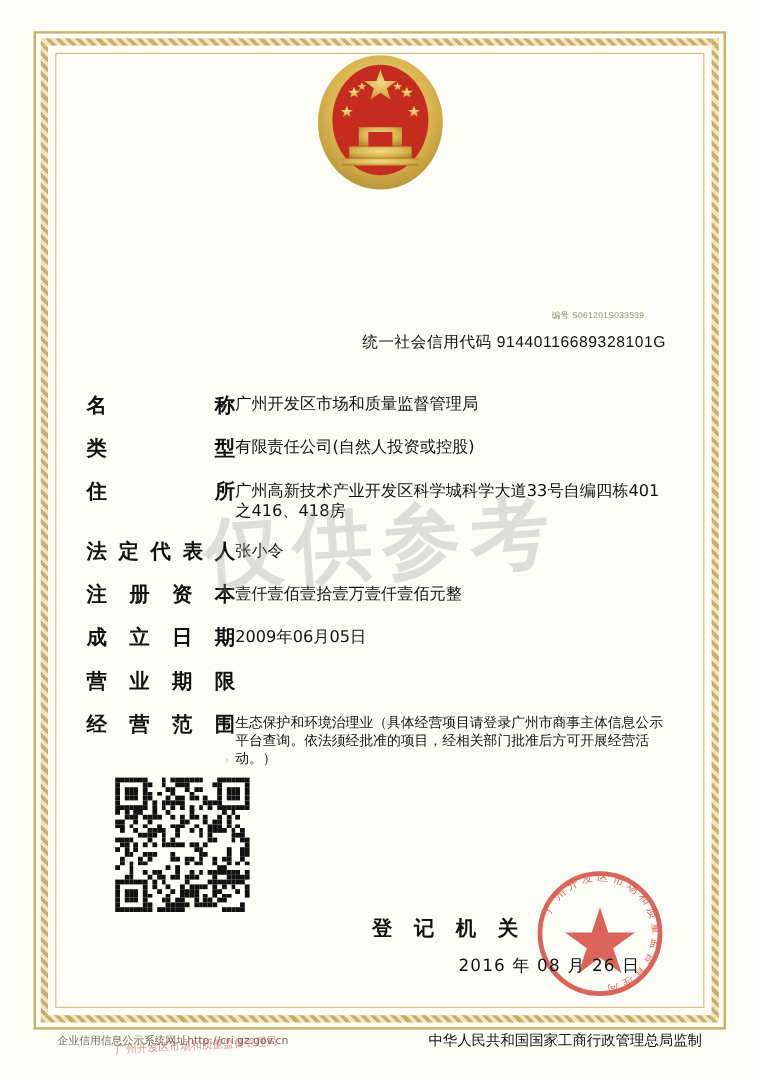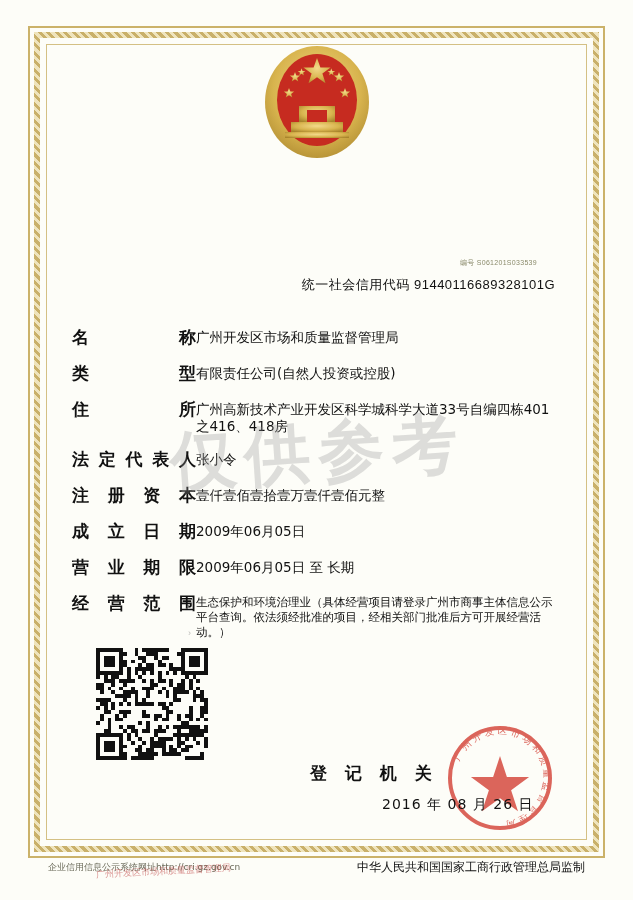--- a/index.html
+++ b/index.html
@@ -324,21 +324,20 @@
         </div>
         <div class="field-value">2009年06月05日</div>
       </div>
       <div class="field-row">
         <div class="field-label spread">
           <span>营</span>
           <span>业</span>
           <span>期</span>
           <span>限</span>
         </div>
-        <div class="field-value">2009年06月05日 至 长期</div>
       </div>
       <div class="field-row">
         <div class="field-label spread">
           <span>经</span>
           <span>营</span>
           <span>范</span>
           <span>围</span>
         </div>
         <div class="field-value small">生态保护和环境治理业（具体经营项目请登录广州市商事主体信息公示平台查询。依法须经批准的项目，经相关部门批准后方可开展经营活动。）</div>
       </div>

